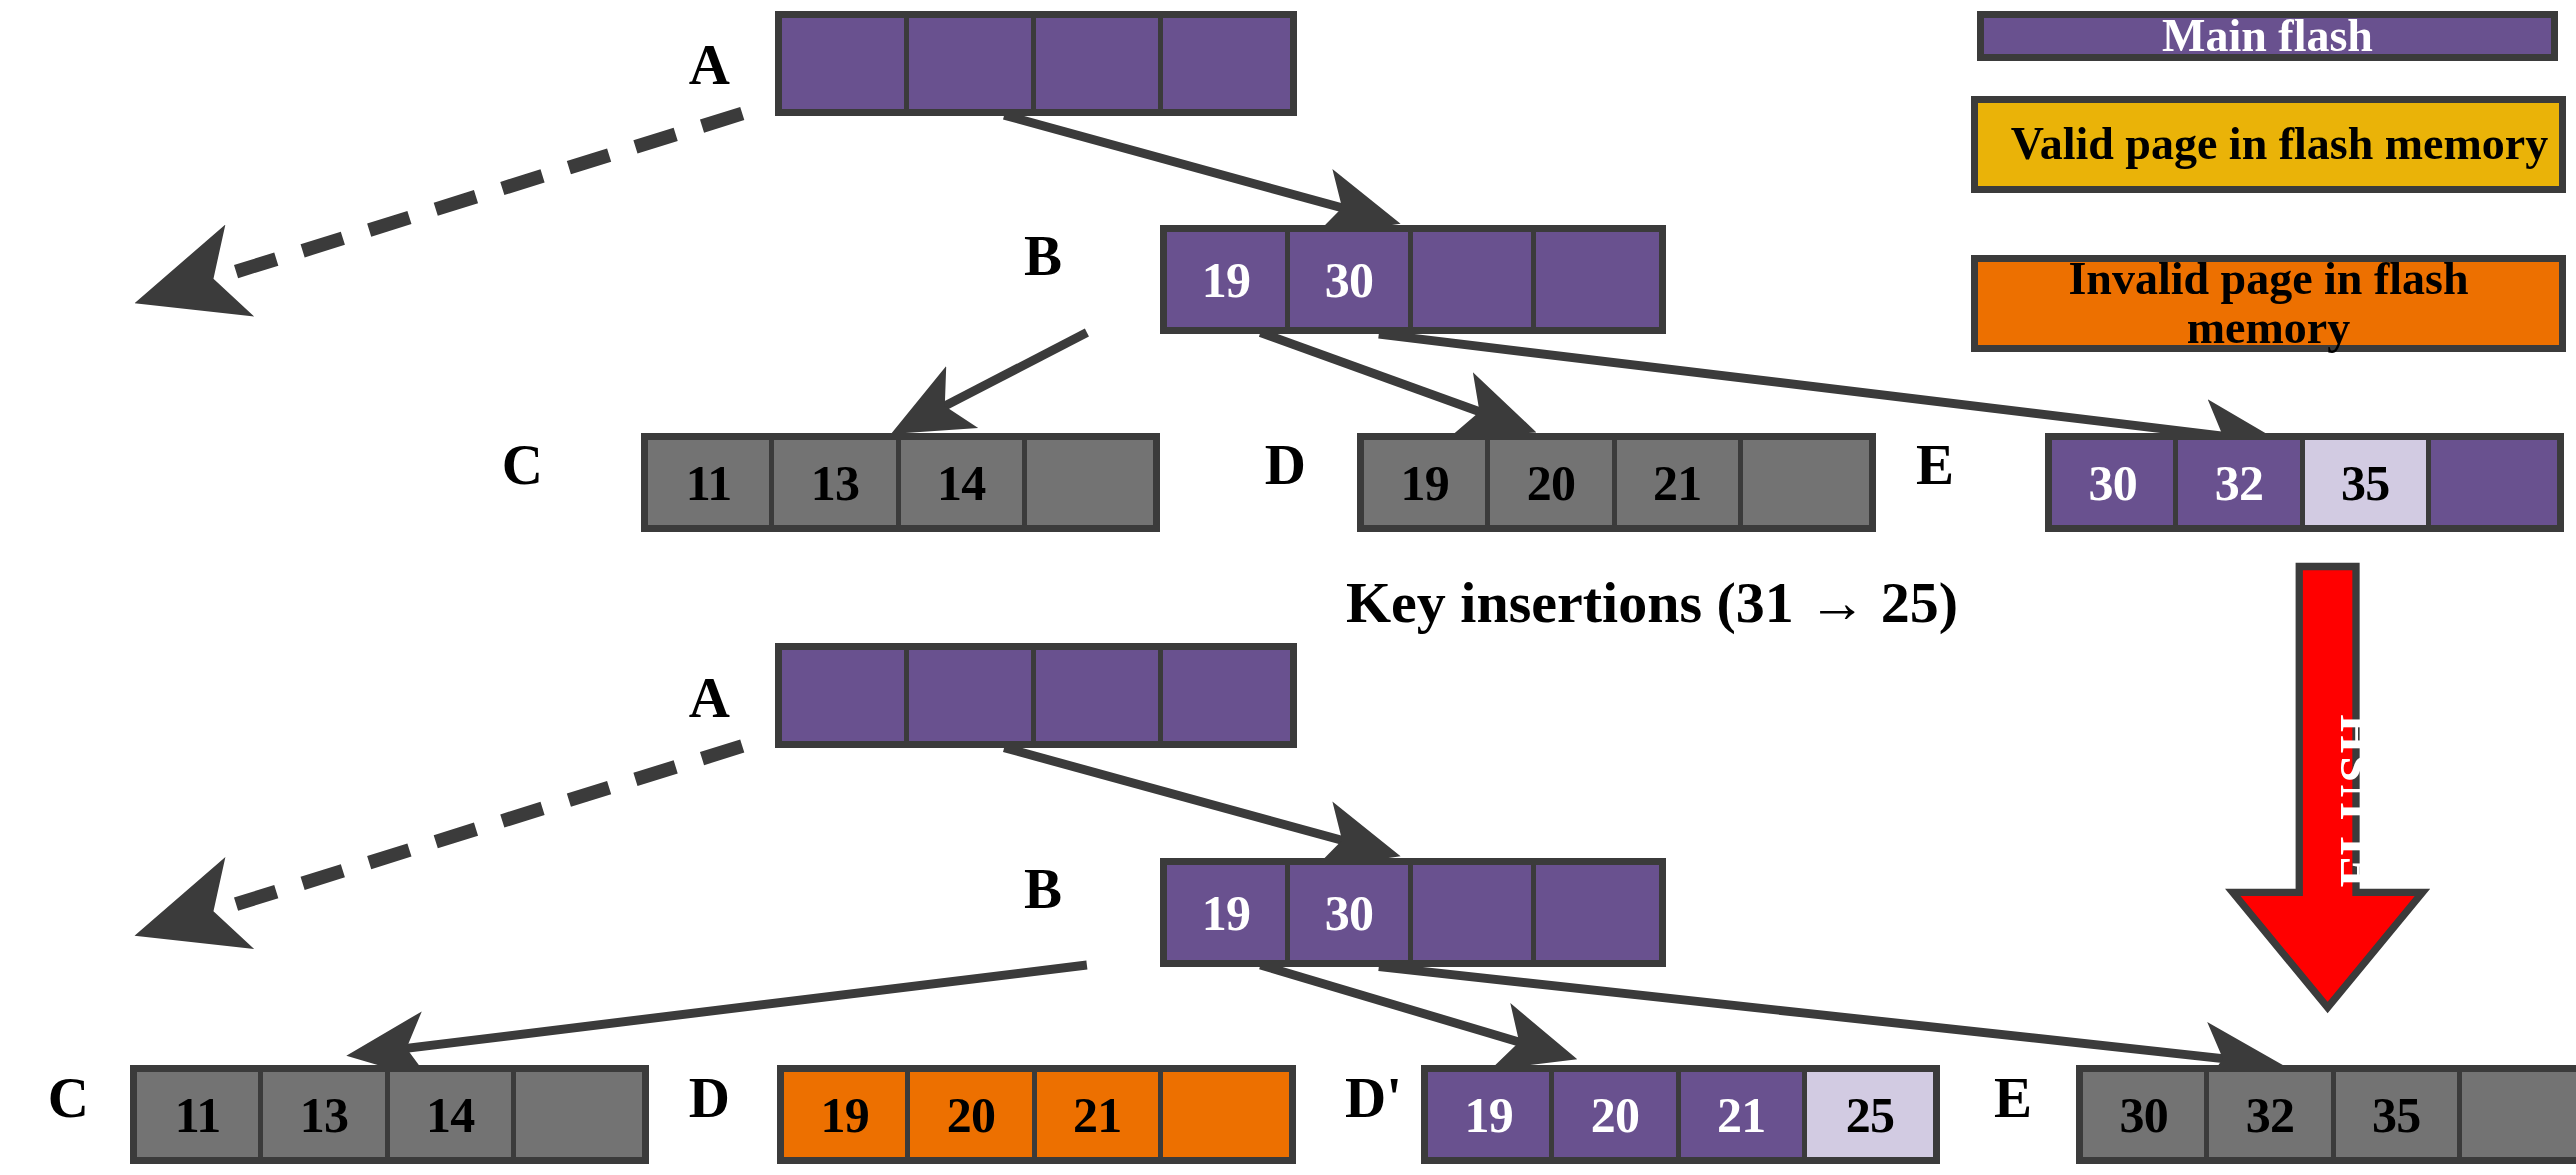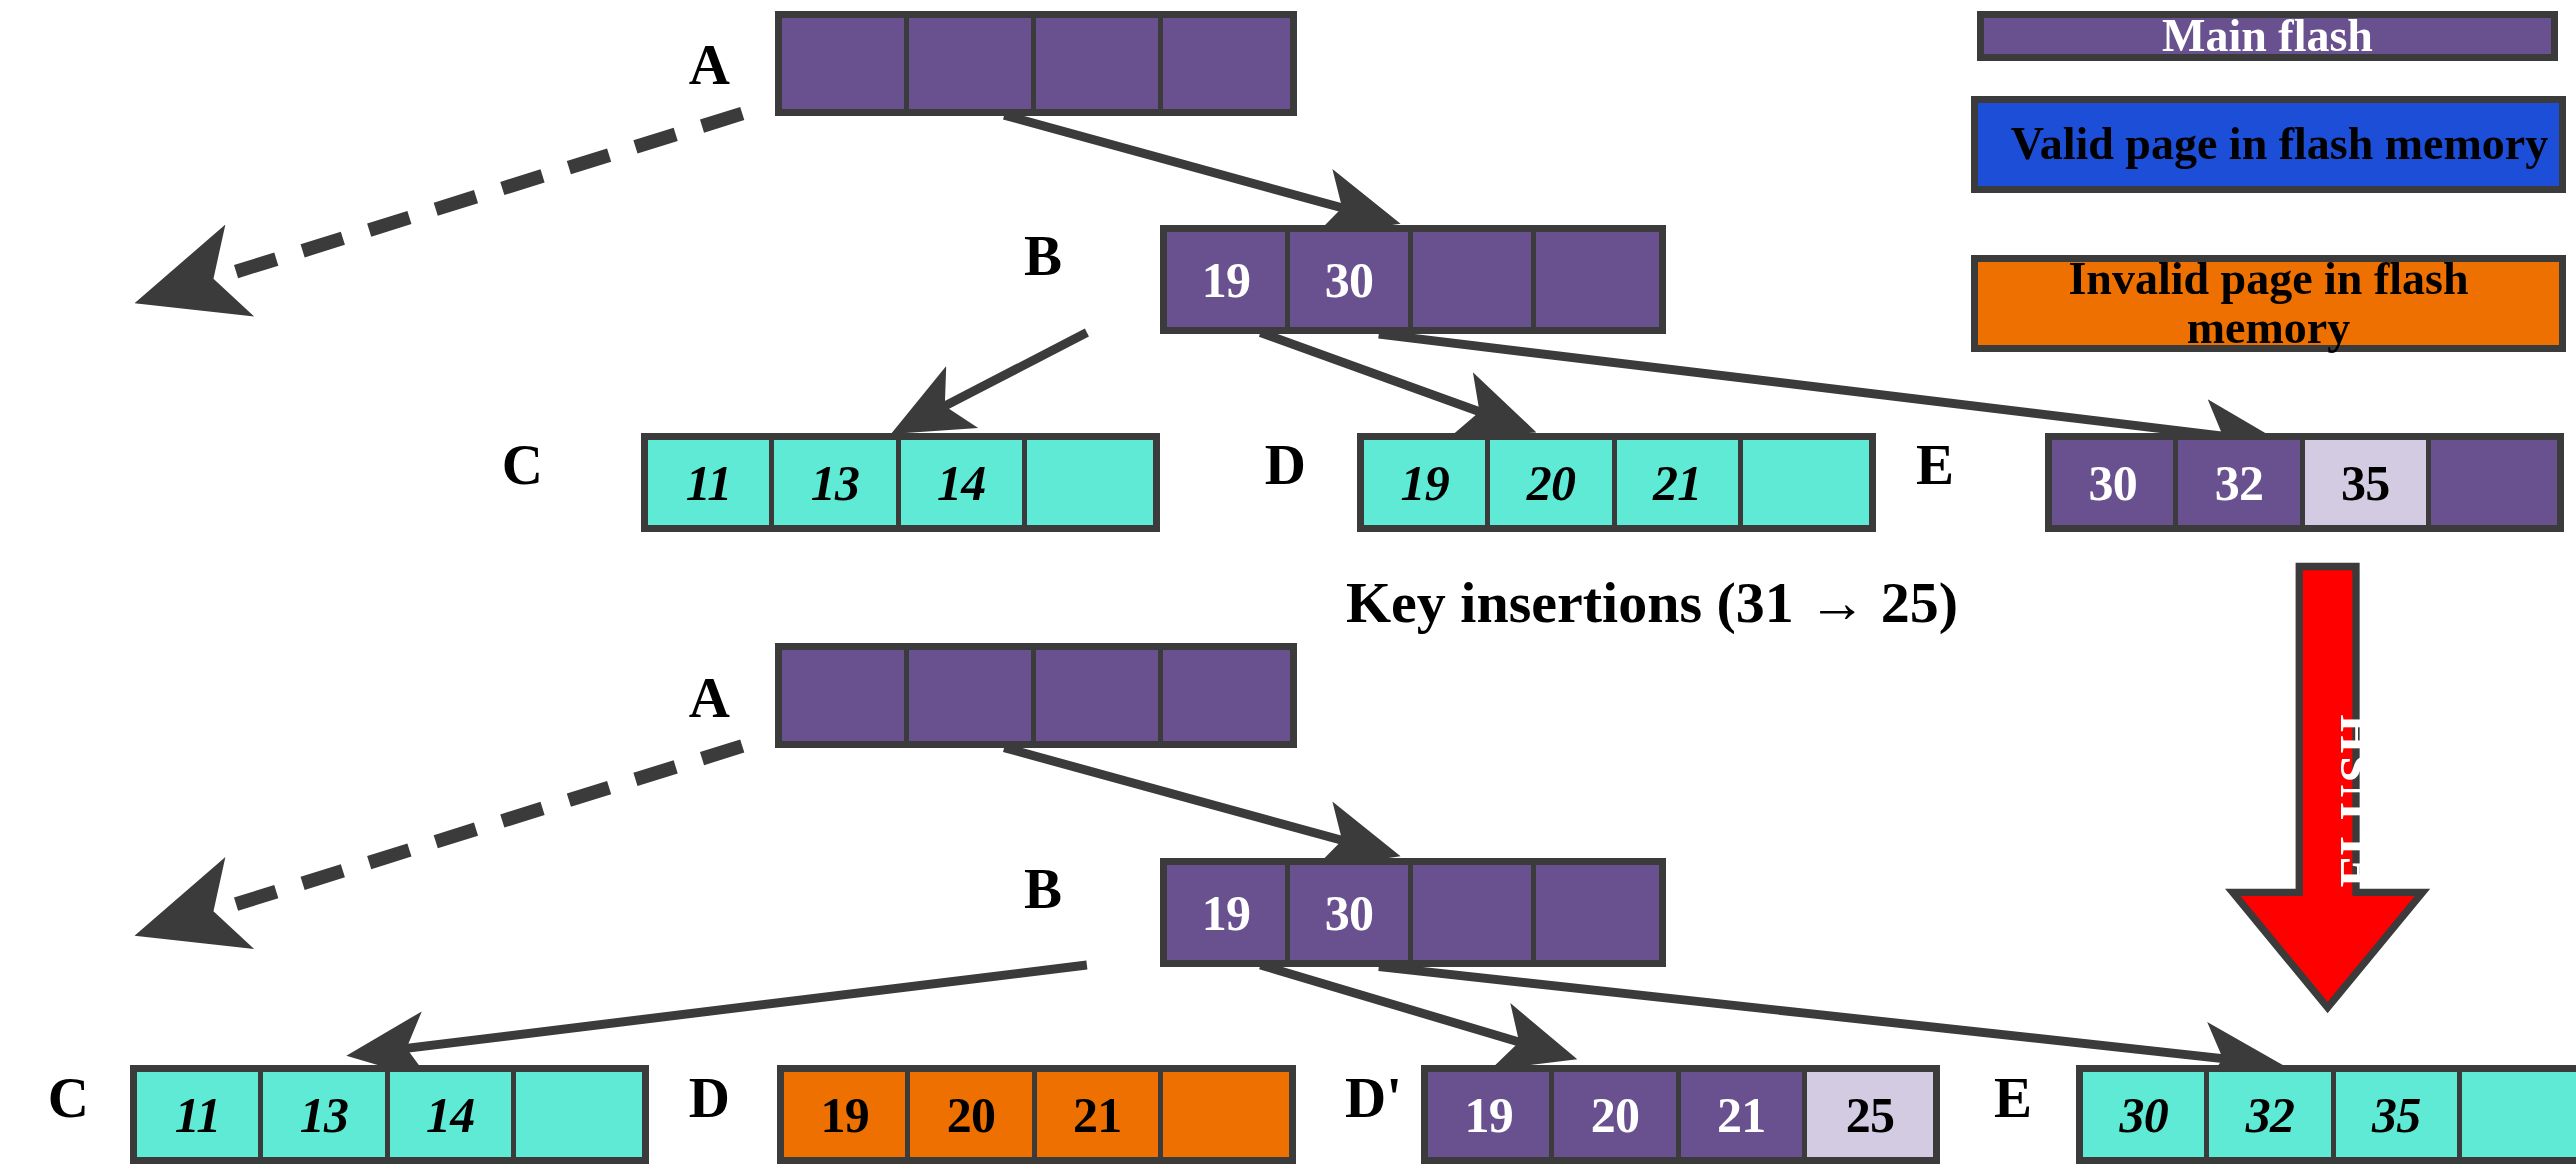--- a/index.html
+++ b/index.html
@@ -50,21 +50,21 @@
     font-weight: bold;
     font-size: 50px;
     line-height: 1;
     letter-spacing: -0.8px;
     border-right: 5.7px solid #3b3b3b;
     overflow: hidden;
   }
   .cell:last-child { border-right: none; }
 
   .c-purple   { background: #69518f; color: #ffffff; }
-  .c-peach    { background: #5eead4; color: #000000; font-style: italic; }
+  .c-peach    { background: #737373; color: #000000; }
   .c-orange   { background: #ed7000; color: #000000; }
   .c-lavender { background: #d2cbe2; color: #000000; }
 
   
   .node-label {
     position: absolute;
     font-weight: bold;
     font-size: 57px;
     line-height: 1;
     color: #000000;
@@ -85,21 +85,21 @@
     display: flex;
     align-items: center;
     justify-content: center;
     text-align: center;
     font-weight: bold;
     font-size: 46px;
     line-height: 1.06;
     padding: 0 8px;
   }
   .lg-main    { background: #69518f; color: #ffffff; }
-  .lg-valid   { background: #1d4ed8; color: #000000; padding-left: 30px; }
+  .lg-valid   { background: #eab308; color: #000000; padding-left: 30px; }
   .lg-invalid { background: #ed7000; color: #000000; }
 
   
   .caption {
     position: absolute;
     font-weight: bold;
     font-size: 58px;
     line-height: 1;
     color: #000000;
     white-space: nowrap;

